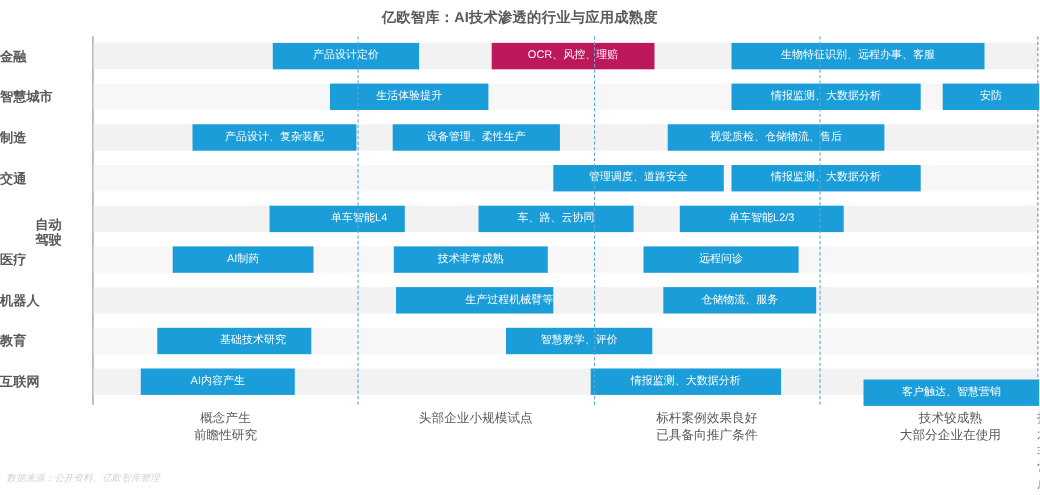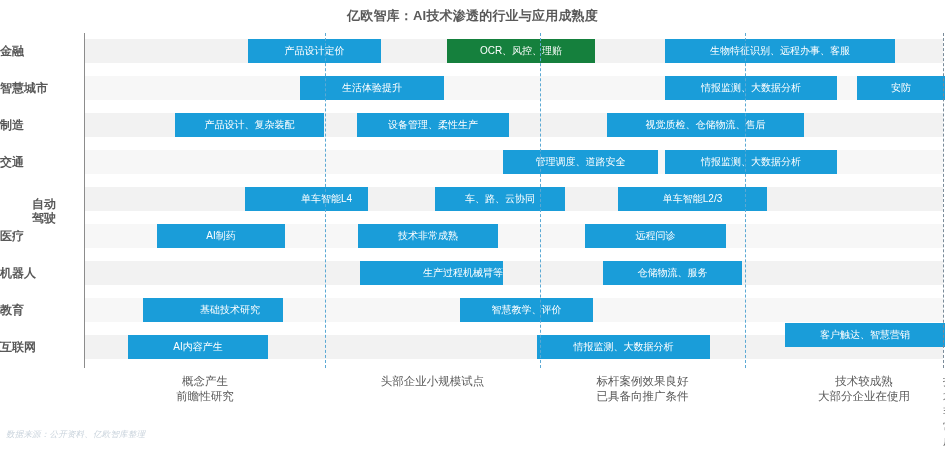--- a/index.html
+++ b/index.html
@@ -154,43 +154,43 @@
       <div class="row-band" style="top: 80px;"></div>
       <div class="row-band alt" style="top: 117px;"></div>
       <div class="row-band" style="top: 154px;"></div>
       <div class="row-band alt" style="top: 191px;"></div>
       <div class="row-band" style="top: 228px;"></div>
       <div class="row-band alt" style="top: 265px;"></div>
       <div class="row-band" style="top: 302px;"></div>
     </div>
   <div id="bars-layer">
       <div class="bar" style="left: 163px; width: 133px; top: 6px; background: rgb(26, 157, 217);">产品设计定价</div>
-      <div class="bar" style="left: 362px; width: 148px; top: 6px; background: #15803d;">OCR、风控、理赔</div>
+      <div class="bar" style="left: 362px; width: 148px; top: 6px; background: #be185d;">OCR、风控、理赔</div>
       <div class="bar" style="left: 580px; width: 230px; top: 6px; background: rgb(26, 157, 217);">生物特征识别、远程办事、客服</div>
       <div class="bar" style="left: 215px; width: 144px; top: 43px; background: rgb(26, 157, 217);">生活体验提升</div>
       <div class="bar" style="left: 580px; width: 172px; top: 43px; background: rgb(26, 157, 217);">情报监测、大数据分析</div>
       <div class="bar" style="left: 772px; width: 88px; top: 43px; background: rgb(26, 157, 217);">安防</div>
       <div class="bar" style="left: 90px; width: 149px; top: 80px; background: rgb(26, 157, 217);">产品设计、复杂装配</div>
       <div class="bar" style="left: 272px; width: 152px; top: 80px; background: rgb(26, 157, 217);">设备管理、柔性生产</div>
       <div class="bar" style="left: 522px; width: 197px; top: 80px; background: rgb(26, 157, 217);">视觉质检、仓储物流、售后</div>
       <div class="bar" style="left: 418px; width: 155px; top: 117px; background: rgb(26, 157, 217);">管理调度、道路安全</div>
       <div class="bar" style="left: 580px; width: 172px; top: 117px; background: rgb(26, 157, 217);">情报监测、大数据分析</div>
       <div class="bar" style="left: 160px; width: 123px; top: 154px; background: rgb(26, 157, 217); padding-left: 40px;">单车智能L4</div>
       <div class="bar" style="left: 533px; width: 149px; top: 154px; background: rgb(26, 157, 217);">单车智能L2/3</div>
-      <div class="bar" style="left: 350px; width: 130px; top: 154px; background: rgb(26, 157, 217);">车、路、云协同</div>
+      <div class="bar" style="left: 350px; width: 141px; top: 154px; background: rgb(26, 157, 217);">车、路、云协同</div>
       <div class="bar" style="left: 72px; width: 128px; top: 191px; background: rgb(26, 157, 217);">AI制药</div>
       <div class="bar" style="left: 273px; width: 140px; top: 191px; background: rgb(26, 157, 217);">技术非常成熟</div>
       <div class="bar" style="left: 500px; width: 141px; top: 191px; background: rgb(26, 157, 217);">远程问诊</div>
       <div class="bar" style="left: 275px; width: 143px; top: 228px; background: rgb(26, 157, 217); text-align: right;">生产过程机械臂等</div>
       <div class="bar" style="left: 518px; width: 139px; top: 228px; background: rgb(26, 157, 217);">仓储物流、服务</div>
       <div class="bar" style="left: 58px; width: 140px; top: 265px; background: rgb(26, 157, 217); padding-left: 34px;">基础技术研究</div>
       <div class="bar" style="left: 375px; width: 133px; top: 265px; background: rgb(26, 157, 217);">智慧教学、评价</div>
       <div class="bar" style="left: 43px; width: 140px; top: 302px; background: rgb(26, 157, 217);">AI内容产生</div>
       <div class="bar" style="left: 452px; width: 173px; top: 302px; background: rgb(26, 157, 217);">情报监测、大数据分析</div>
-      <div class="bar" style="left: 700px; width: 160px; top: 290px; background: rgb(26, 157, 217);">客户触达、智慧营销</div>
+      <div class="bar" style="left: 700px; width: 160px; top: 312px; background: rgb(26, 157, 217);">客户触达、智慧营销</div>
     </div>
   <div id="dividers-layer">
       <div class="divider" style="left: 240px;"></div>
       <div class="divider" style="left: 455px;"></div>
       <div class="divider" style="left: 660px;"></div>
       <div class="divider solid-ish" style="left: 858px;"></div>
     </div>
 </div>
 
 <div id="stage-labels-layer">

